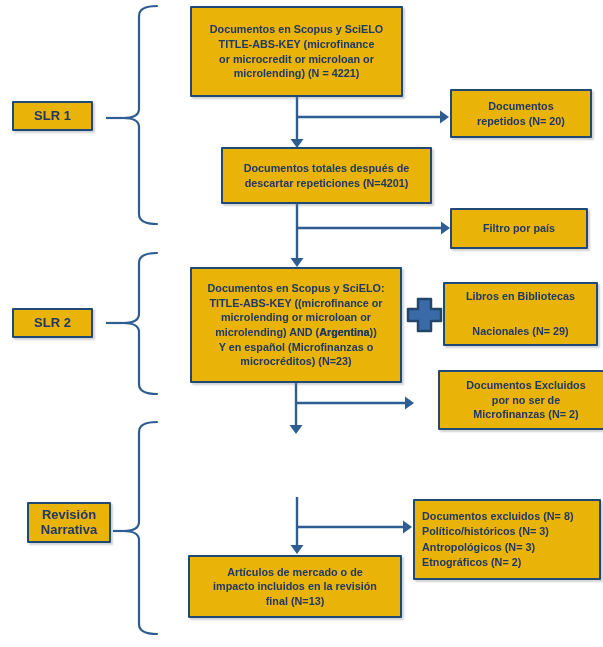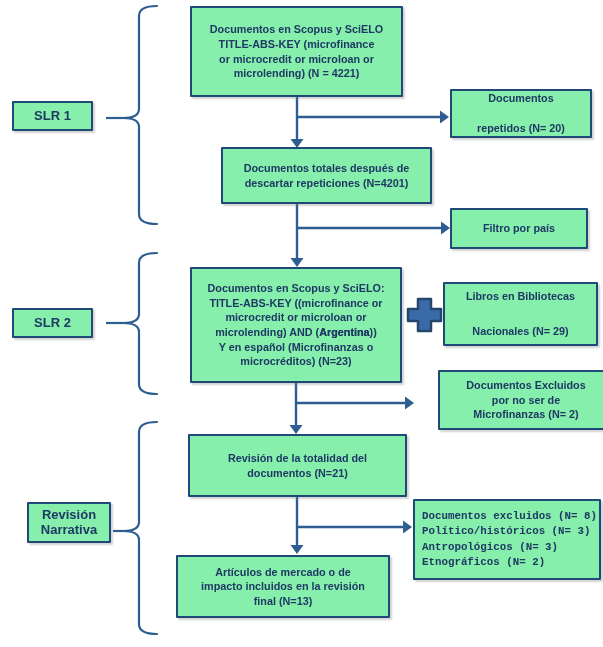--- a/index.html
+++ b/index.html
@@ -2,41 +2,41 @@
 <html><head>
 <meta charset="utf-8">
 <style>
   html,body { margin:0; padding:0; background:#ffffff; }
   .canvas {
     position:relative; width:603px; height:647px; background:#ffffff;
     font-family:"Liberation Sans", sans-serif; overflow:hidden;
   }
   .fbox {
     position:absolute; box-sizing:border-box;
-    border:2.5px solid #1f4a78; background:#86efac; border-radius:1px;
+    border:2.5px solid #1f4a78; background:#eab308; border-radius:1px;
     box-shadow:2px 2px 2px rgba(125,125,125,0.35);
     display:flex; flex-direction:column; justify-content:center; align-items:center;
     text-align:center; color:#1f3864; font-weight:bold;
     font-size:10.8px; line-height:14.6px;
   }
-  .fbox.left-align { align-items:flex-start; text-align:left; padding-left:7px; line-height:15.2px;font-family:Liberation Mono, monospace; }
+  .fbox.left-align { align-items:flex-start; text-align:left; padding-left:7px; line-height:15.2px; }
   .sidebox { font-size:13px; }
   .ln { white-space:nowrap; }
   .ln b { font-weight:bold; text-shadow:0 0 0.6px #1f3864; }
   svg.overlay { position:absolute; left:0; top:0; pointer-events:none; }
 
   
   #box-scopus-initial  { left:190px; top:6px;   width:213px; height:91px; }
   #box-after-dedup     { left:191px; top:147px; width:211px; height:57px;margin-left:30px; }
   #box-scopus-filtered { left:190px; top:267px; width:212px; height:116px; }
   #box-full-review     { left:188px; top:434px; width:219px; height:63px; }
-  #box-final-included  { left:176px; top:555px; width:214px; height:63px; }
+  #box-final-included  { left:188px; top:555px; width:214px; height:63px; }
 
   
-  #box-repeated        { left:450px; top:89px;  width:142px; height:49px;justify-content:space-between; }
+  #box-repeated        { left:450px; top:89px;  width:142px; height:49px; }
   #box-country-filter  { left:450px; top:208px; width:138px; height:41px; }
   #box-library-books   { left:443px; top:282px; width:155px; height:64px;gap:20px; }
   #box-excluded-notmf  { left:415px; top:370px; width:176px; height:60px;margin-left:23px; }
   #box-excluded-narr   { left:413px; top:499px; width:188px; height:81px; }
 
   
   #label-slr1 { left:12px; top:101px; width:81px; height:30px; }
   #label-slr2 { left:12px; top:308px; width:81px; height:30px; }
   #label-narr { left:27px; top:502px; width:84px; height:41px; }
 </style>
@@ -97,30 +97,26 @@
   </div>
 
   <div class="fbox" id="box-after-dedup">
     <div class="ln">Documentos totales después de</div>
     <div class="ln">descartar repeticiones (N=4201)</div>
   </div>
 
   <div class="fbox" id="box-scopus-filtered">
     <div class="ln">Documentos en Scopus y SciELO:</div>
     <div class="ln">TITLE-ABS-KEY ((microfinance or</div>
-    <div class="ln">microcredit or microloan or</div>
+    <div class="ln">microlending or microloan or</div>
     <div class="ln"><span>microlending) AND (</span><b>Argentina</b><span>))</span></div>
     <div class="ln">Y en español (Microfinanzas o</div>
     <div class="ln">microcréditos) (N=23)</div>
   </div>
 
-  <div class="fbox" id="box-full-review">
-    <div class="ln">Revisión de la totalidad del</div>
-    <div class="ln">documentos (N=21)</div>
-  </div>
 
   <div class="fbox" id="box-final-included">
     <div class="ln">Artículos de mercado o de</div>
     <div class="ln">impacto incluidos en la revisión</div>
     <div class="ln">final (N=13)</div>
   </div>
 
   <div class="fbox" id="box-repeated">
     <div class="ln">Documentos</div>
     <div class="ln">repetidos (N= 20)</div>

